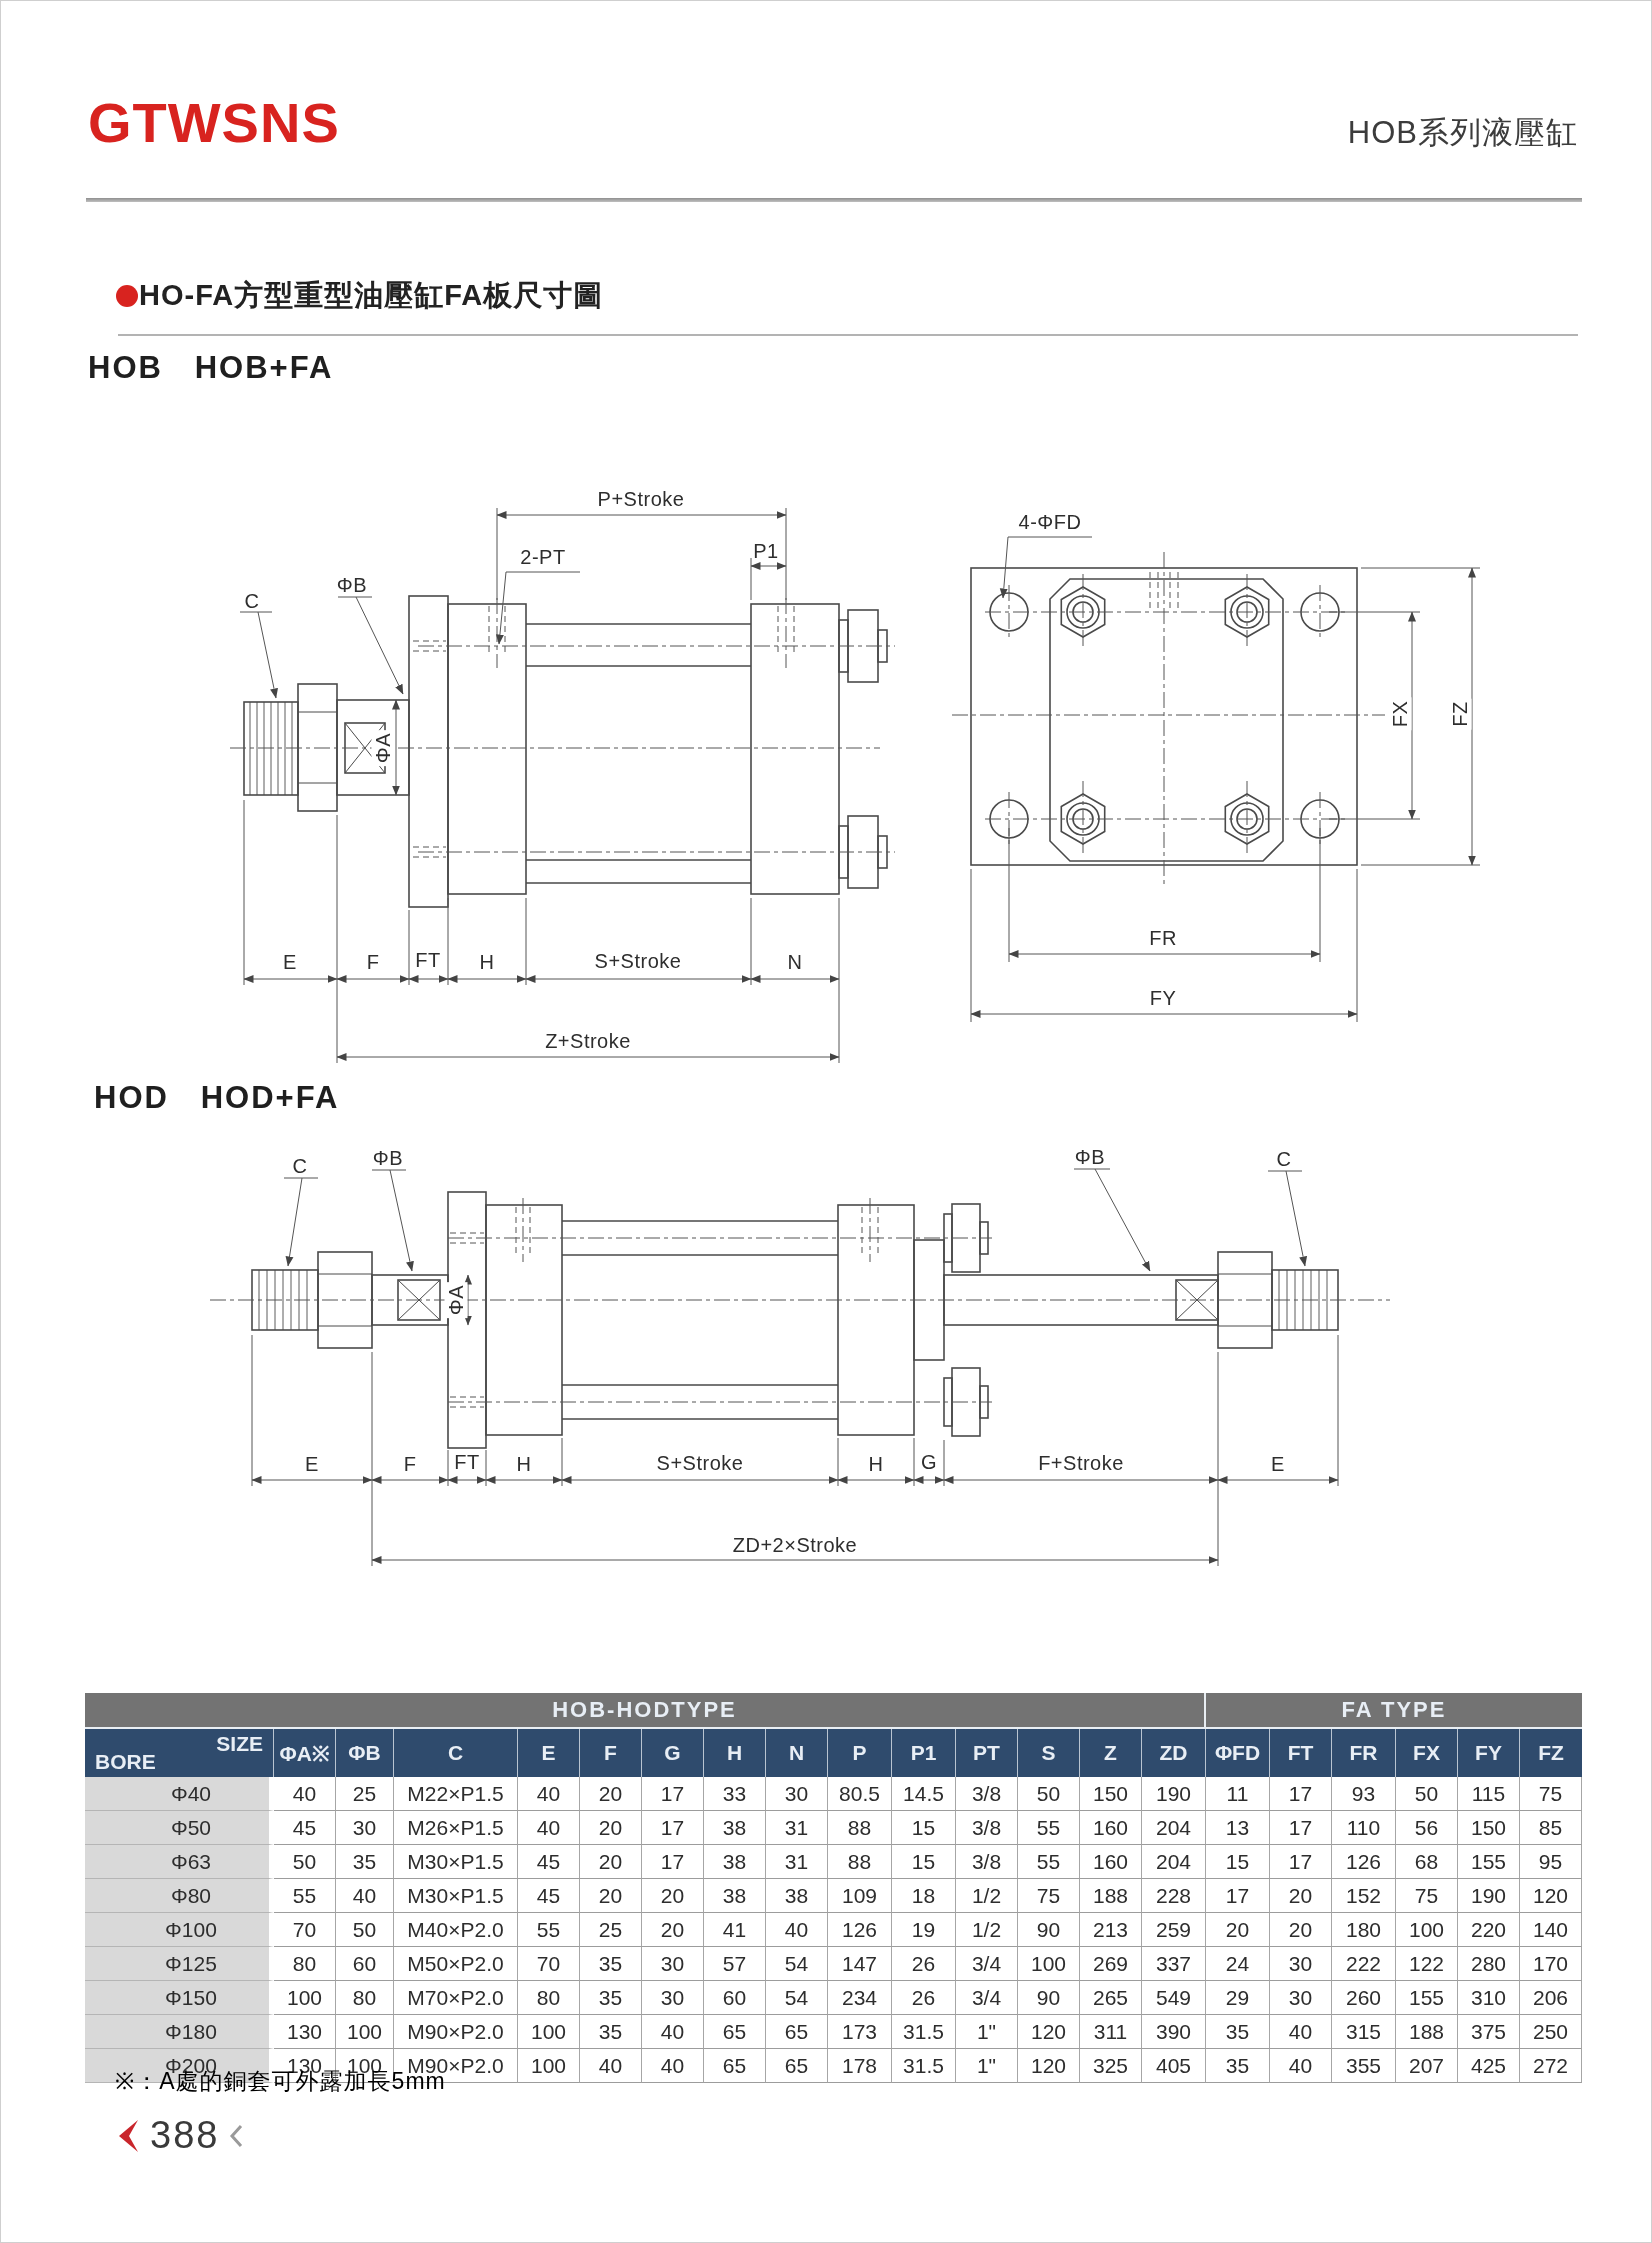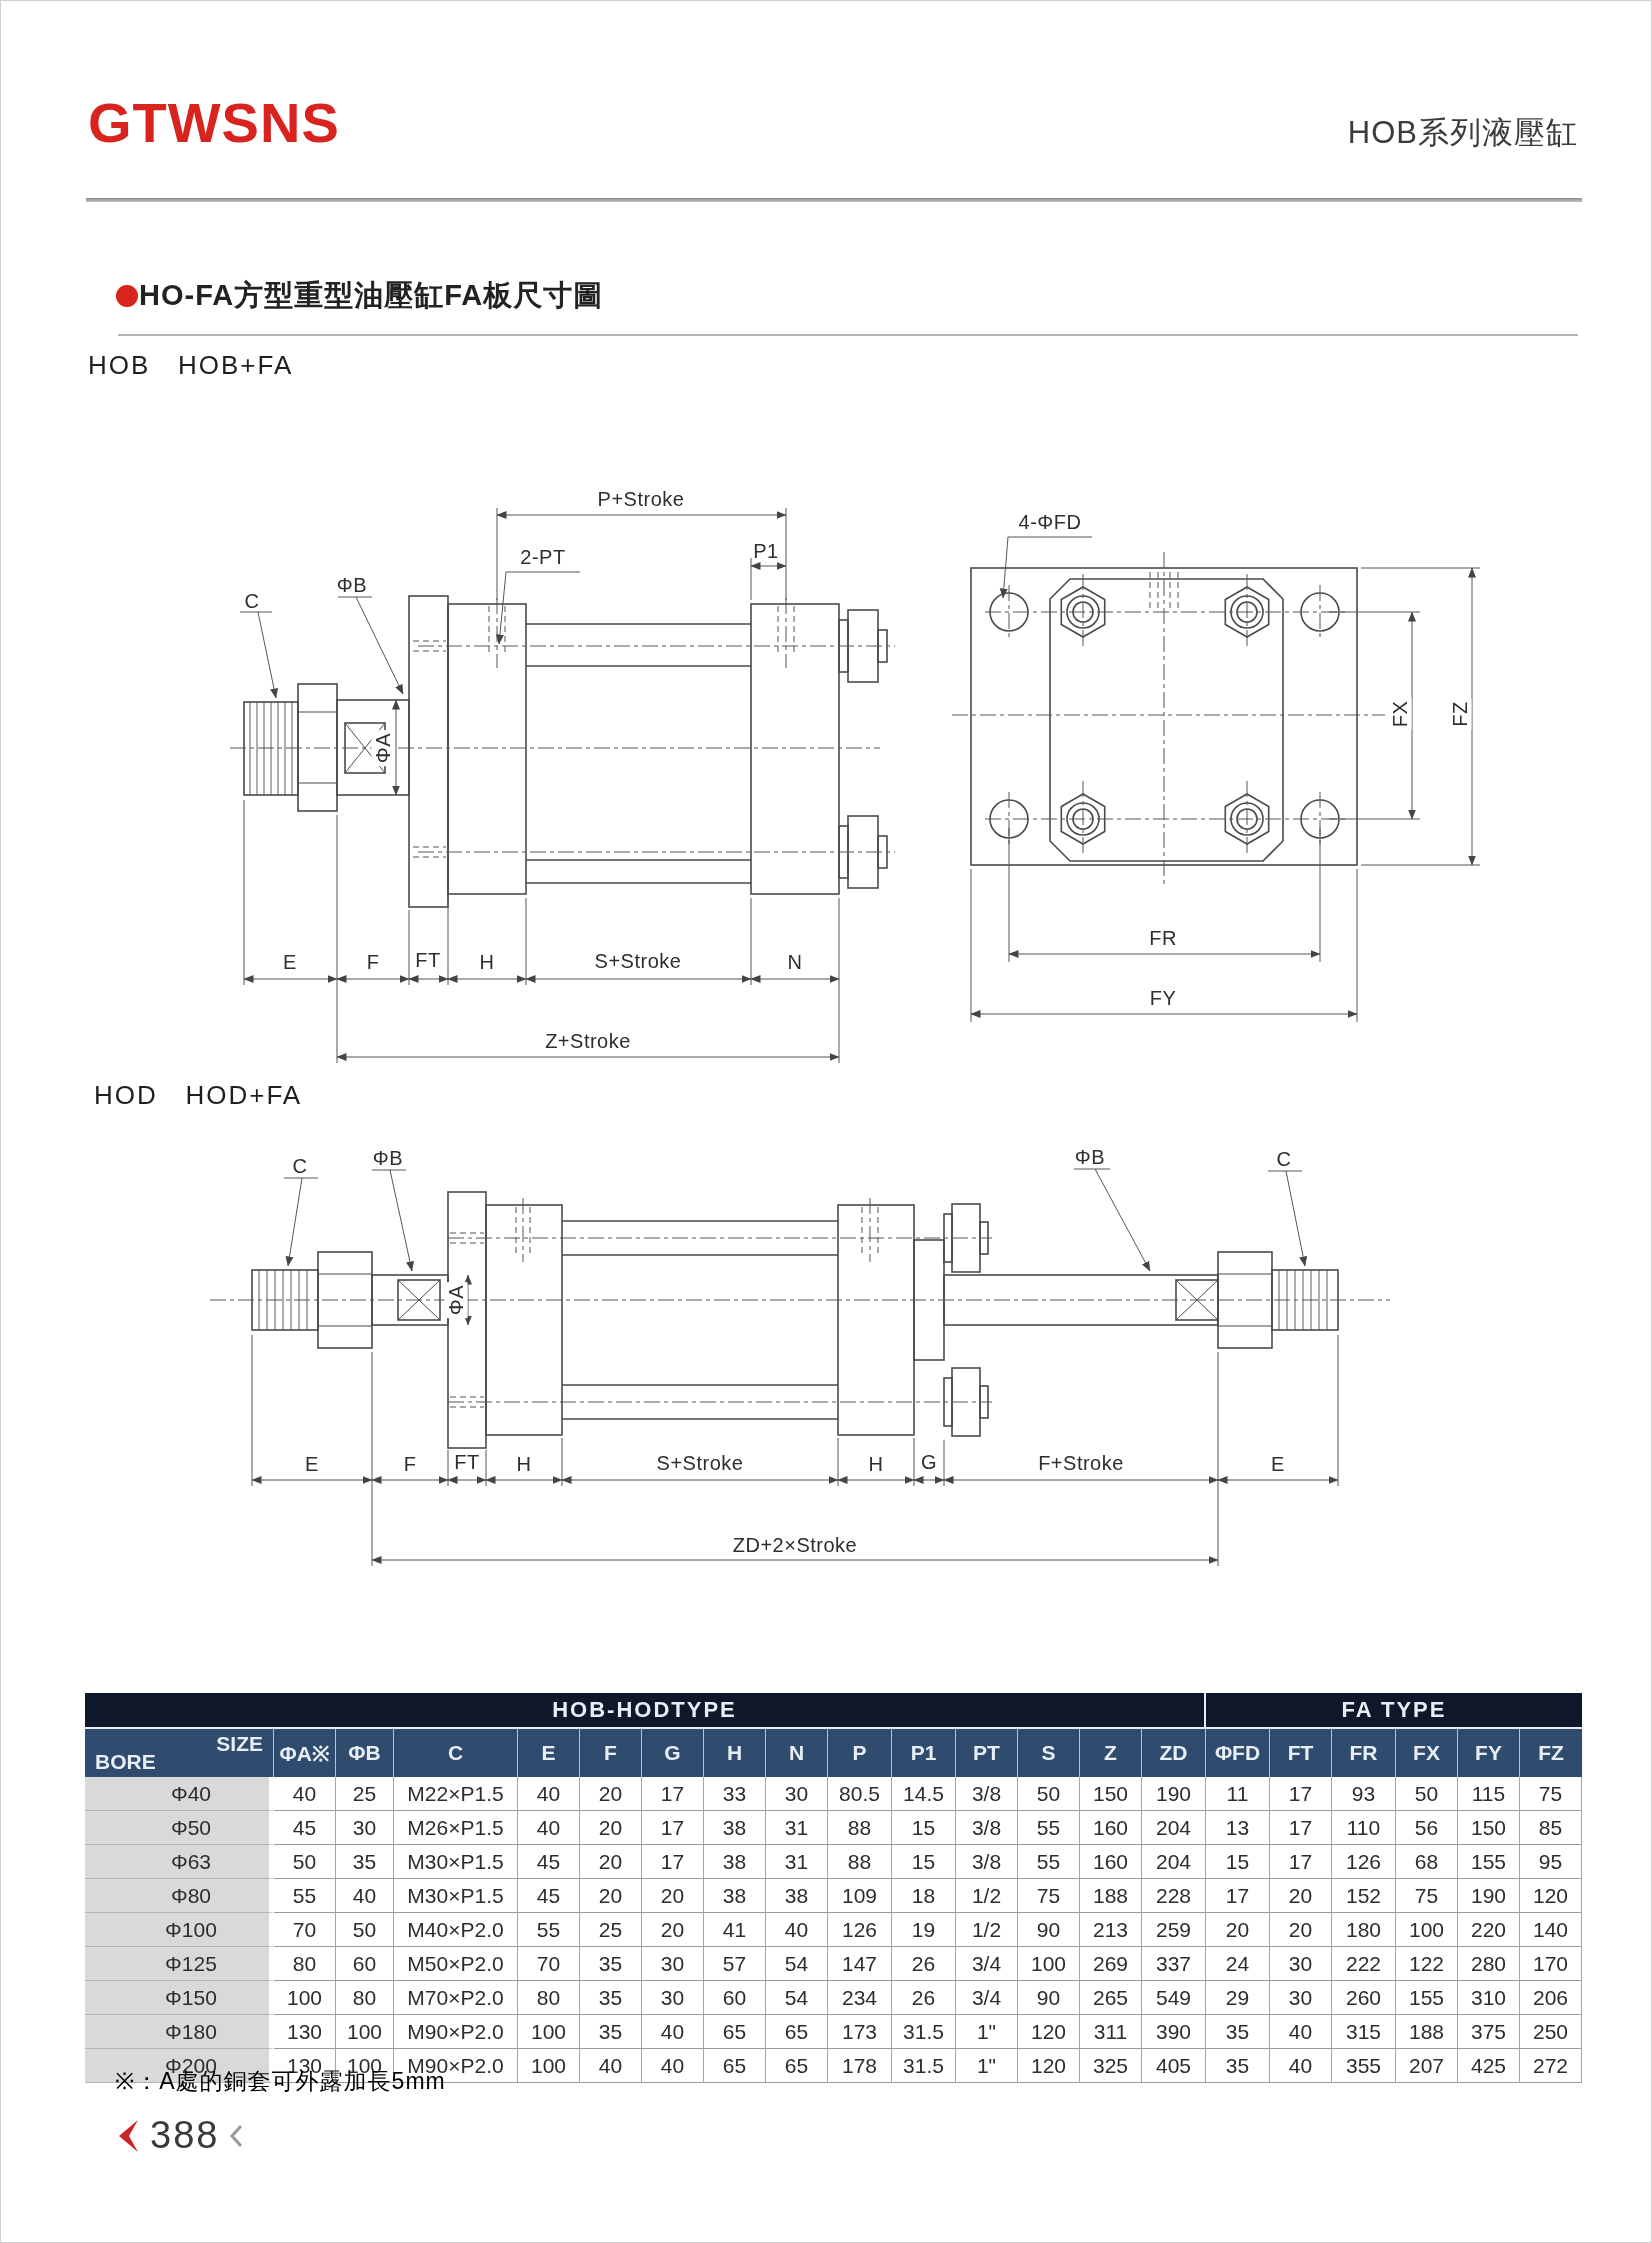--- a/index.html
+++ b/index.html
@@ -14,35 +14,35 @@
   .series-title{position:absolute;right:74px;top:112px;font-size:31px;color:#3c3c3c;
     letter-spacing:1px;}
   .header-rule{position:absolute;left:86px;right:70px;top:198px;height:4px;
     background:linear-gradient(#8f8f8f,#bfbfbf);}
   
   .section{position:absolute;left:116px;top:276px;display:flex;align-items:center;}
   .bullet{width:22px;height:22px;border-radius:50%;background:#d8231f;flex:0 0 auto;}
   .section-title{margin-left:1px;font-size:29px;font-weight:bold;color:#222;letter-spacing:1px;}
   .section-rule{position:absolute;left:118px;right:74px;top:334px;height:2px;background:#b3b3b3;}
   
-  .fig-heading{position:absolute;font-size:26px;color:#1f1f1f;font-weight:400;
+  .fig-heading{position:absolute;font-size:31px;color:#1f1f1f;font-weight:700;
     letter-spacing:2px;white-space:pre;}
   #hob-heading{left:88px;top:350px;}
   #hod-heading{left:94px;top:1080px;}
   
   svg.draw{position:absolute;}
   .lbl{position:absolute;font-size:20px;color:#2e2e2e;white-space:nowrap;
     transform:translate(-50%,-50%);letter-spacing:0.5px;}
   .lbl.rot{transform:translate(-50%,-50%) rotate(-90deg);background:#fff;padding:0 3px;}
   
   .dim-table{position:absolute;left:85px;top:1693px;width:1497px;
     border-collapse:separate;border-spacing:0;table-layout:fixed;
     font-size:21px;color:#2d2d2d;}
   .dim-table td{text-align:center;vertical-align:middle;padding:0;}
-  .group-row td{background:#0f172a;color:#e8eef5;font-size:22px;font-weight:bold;
+  .group-row td{background:#737373;color:#e8eef5;font-size:22px;font-weight:bold;
     letter-spacing:2px;height:34px;border-bottom:2px solid #e9eef3;margin-top:36px;}
   .group-row td.grp-left{border-right:2px solid #e9eef3;}
   .head-row td{background:#2f4b6d;color:#e8eef5;font-size:21px;font-weight:bold;
     height:48px;border-right:1px solid #b9c4d1;}
   .head-row td:last-child{border-right:none;}
   .corner{position:relative;
     background:#2f4b6d linear-gradient(to bottom right,
       rgba(0,0,0,0) calc(50% - 1px), #c8d2de calc(50% - 1px),
       #c8d2de calc(50% + 1px), rgba(0,0,0,0) calc(50% + 1px));}
   .corner .size{position:absolute;top:3px;right:10px;font-size:21px;}

